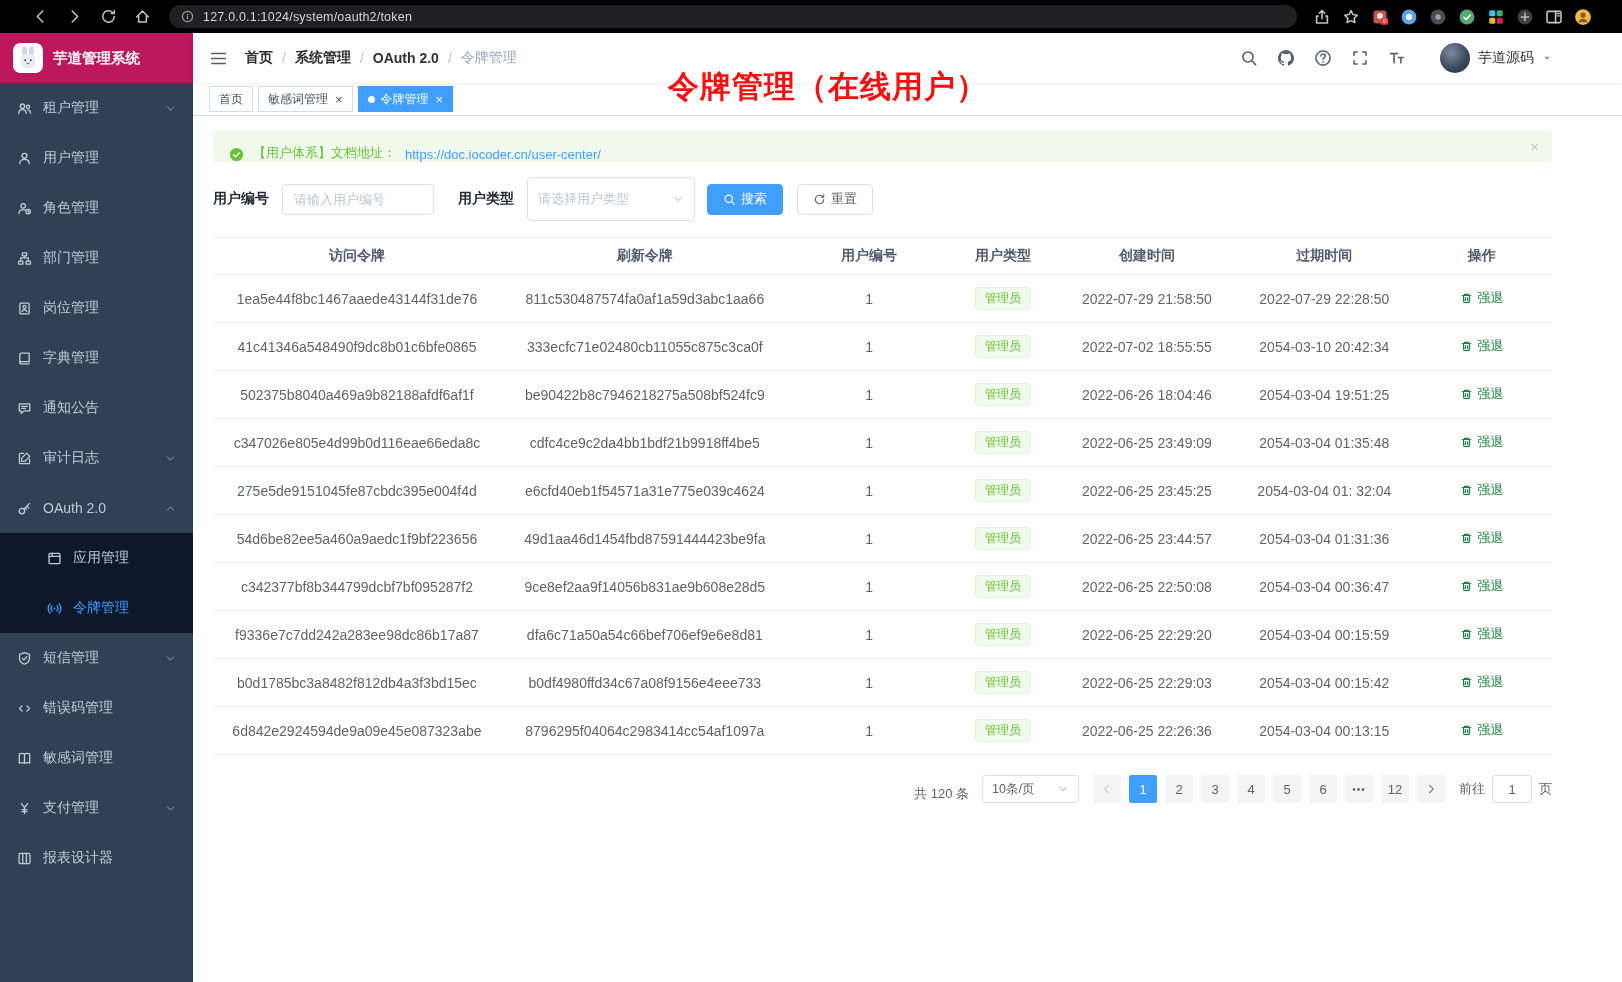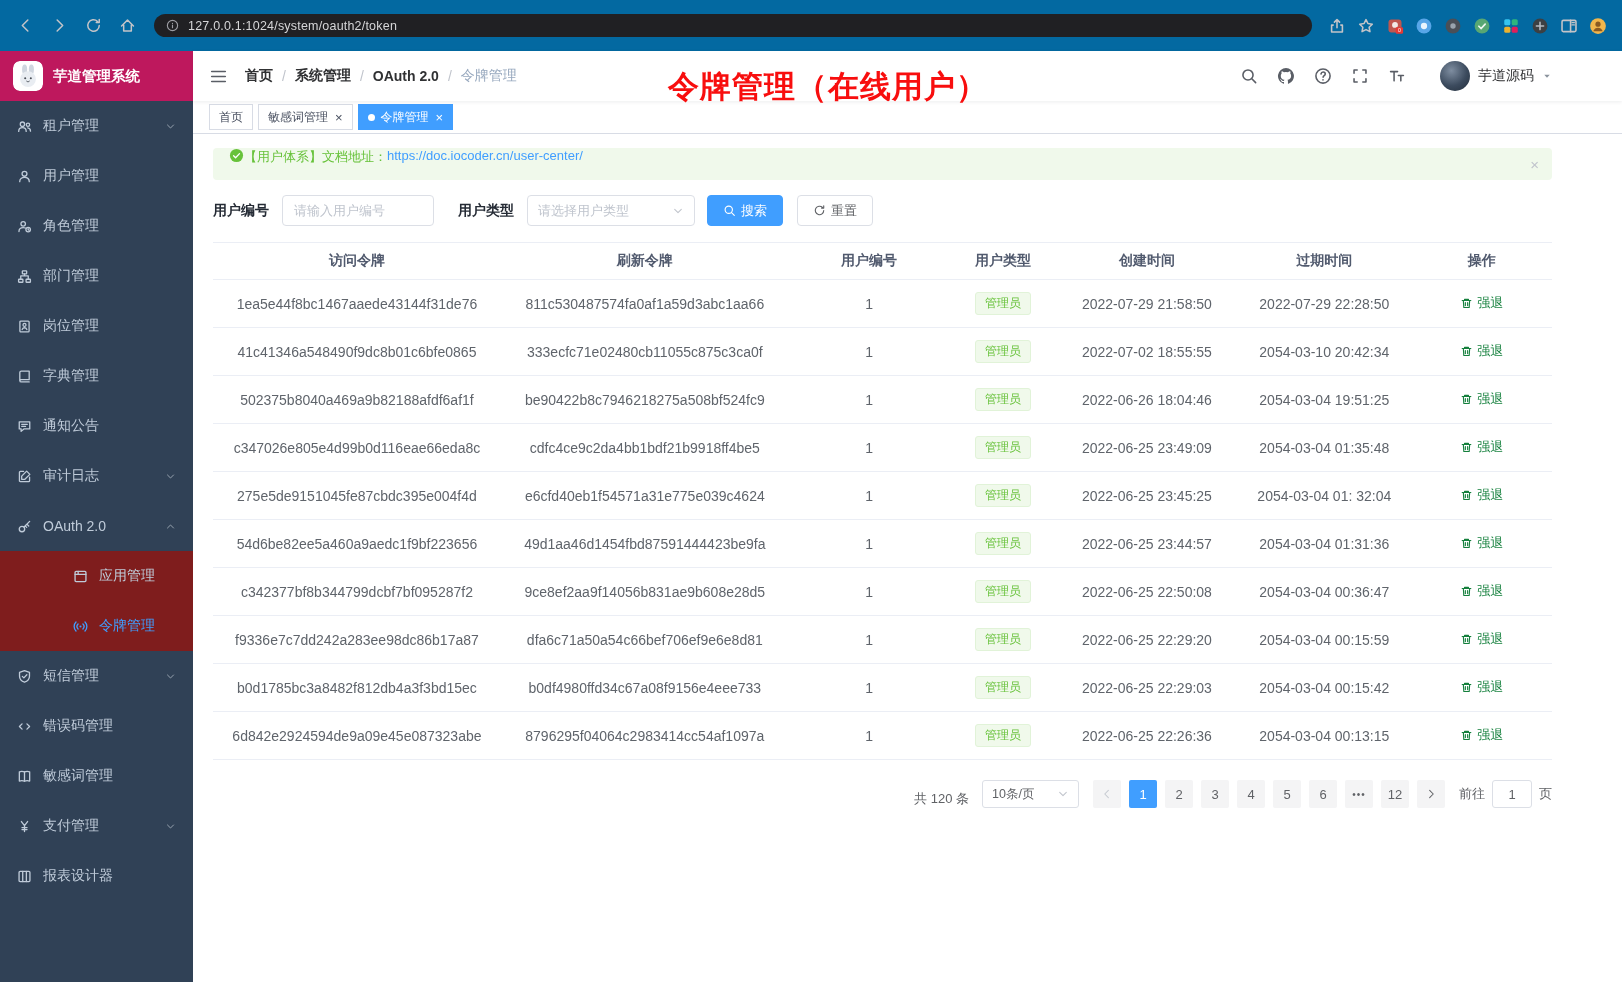--- a/index.html
+++ b/index.html
@@ -2,38 +2,38 @@
 <html><head>
 <meta charset="utf-8">
 <style>
 *{margin:0;padding:0;box-sizing:border-box}
 html,body{width:1622px;height:982px}
 body{font-family:"Liberation Sans","DejaVu Sans",sans-serif;background:#fff;overflow:hidden;position:relative;font-size:14px;color:#303133}
 span[data-name$="-icon"]{display:inline-flex;flex:none}
 span[data-name$="-icon"] svg{width:100%;height:100%;display:block}
 
 
-.browser{height:51px;background:#0369a1;display:flex;align-items:center;padding:0 9px}
+.browser{height:33px;background:#000000;display:flex;align-items:center;padding:0 24px}
 .bnav{display:flex;align-items:center;gap:17px;padding:0 8px}
 .bicon{width:17px;height:17px;color:#c4c4c8;cursor:pointer}
 .urlbar{flex:1;height:23px;margin:0 10px;background:#202023;border-radius:12px;display:flex;align-items:center;gap:9px;padding:0 12px;cursor:text}
 .urlinfo{width:13px;height:13px;color:#9c9ca2}
 .url-text{color:#d6d6d8;font-size:12.5px;letter-spacing:.2px}
 .btools{display:flex;align-items:center;gap:11px;padding:0 6px}
 .btools .bicon{width:18px;height:18px}
 
 
 .app{display:flex;height:949px}
 .sidebar{width:193px;flex:none;background:#304156;display:flex;flex-direction:column}
 .logo{height:50px;flex:none;display:flex;align-items:center;gap:10px;padding:0 13px;background:#be185d;cursor:pointer}
 .logo-img{width:30px;height:30px;border-radius:7px;overflow:hidden}
 .logo-title{color:#fff;font-size:14.5px;font-weight:700;white-space:nowrap}
 .menu{flex:1;overflow:hidden}
 .side-item{height:50px;display:flex;align-items:center;gap:11px;padding:0 17px;color:#bfcbd9;font-size:14px;cursor:pointer;white-space:nowrap}
-.side-item.sub{background:#7f1d1d;padding-left:73px}
+.side-item.sub{background:#0f172a;padding-left:47px}
 .side-item.active{color:#409eff}
 .s-icon{width:15px;height:15px}
 .chev{width:11px;height:11px;margin-left:auto;color:#9aa5b1}
 
 .main{flex:1;display:flex;flex-direction:column;min-width:0}
 .topbar{height:50px;flex:none;background:#fff;display:flex;align-items:center;padding:0 70px 0 16px;box-shadow:0 1px 4px rgba(0,21,41,.08);position:relative;z-index:2}
 .hamb{width:19px;height:19px;color:#5a5e66;cursor:pointer}
 .breadcrumb{display:flex;align-items:center;gap:9px;margin-left:17px;font-size:14px}
 .crumb{color:#303133;font-weight:600;cursor:pointer;white-space:nowrap}
 .crumb.last{color:#97a8be;font-weight:400;cursor:default}
@@ -48,32 +48,32 @@
 
 .tabbar{height:33px;flex:none;background:#fff;border-bottom:1px solid #d8dce5;display:flex;align-items:center;gap:5px;padding:0 16px}
 .tab{height:26px;display:inline-flex;align-items:center;gap:6px;padding:0 9px;border:1px solid #d8dce5;background:#fff;color:#495060;font-size:12px;cursor:pointer;white-space:nowrap}
 .tab.active{background:#409eff;border-color:#409eff;color:#fff}
 .dot{width:7px;height:7px;border-radius:50%;background:#fff}
 .tab-x{font-size:13px;line-height:1;margin-left:1px;cursor:pointer}
 
 .content{flex:1;padding:14px 70px 0 20px;background:#fff;position:relative;overflow:hidden}
 
 
-.alert{height:32px;background:#f0f9eb;border-radius:4px;display:flex;align-items:flex-start;padding:0 16px;position:relative;margin-bottom:15px}
+.alert{height:32px;background:#f0f9eb;border-radius:4px;display:flex;align-items:flex-end;gap:9px;padding:0 16px;position:relative;margin-bottom:15px}
 .alert-check{width:15px;height:15px}
 .alert-text{color:#67c23a;font-size:13px}
 .alert-link{color:#409eff;font-size:13px;text-decoration:none;cursor:pointer}
 .alert-close{position:absolute;right:13px;top:50%;transform:translateY(-50%);color:#c0c4cc;font-size:15px;cursor:pointer;line-height:1}
 
 
 .filters{display:flex;align-items:center;margin-bottom:16px}
 .f-label{font-size:14px;font-weight:700;color:#252b35;margin-right:13px;white-space:nowrap}
 .f-input{width:152px;height:31px;border:1px solid #dcdfe6;border-radius:4px;padding:0 11px;font-size:13px;color:#606266;outline:none;font-family:Liberation Sans, sans-serif;margin-right:24px}
 .f-input::placeholder{color:#bfc4cd}
-.f-select{width:168px;height:31px;border:1px solid #dcdfe6;border-radius:4px;display:flex;align-items:center;justify-content:space-between;padding:0 10px;cursor:pointer;margin-right:12px;background:#fff}
+.f-select{width:168px;height:44px;border:1px solid #dcdfe6;border-radius:4px;display:flex;align-items:center;justify-content:space-between;padding:0 10px;cursor:pointer;margin-right:12px;background:#fff}
 .sel-ph{color:#bfc4cd;font-size:13px}
 .sel-chev{width:12px;height:12px;color:#c0c4cc}
 .btn{height:31px;display:inline-flex;align-items:center;gap:5px;padding:0 15px;border-radius:4px;font-size:13px;cursor:pointer;border:1px solid transparent;font-family:inherit}
 .btn-ic{width:13px;height:13px}
 .btn.primary{background:#409eff;border-color:#409eff;color:#fff;margin-right:14px}
 .btn.plain{background:#fff;border-color:#dcdfe6;color:#606266}
 
 
 table{width:100%;border-collapse:collapse;table-layout:fixed}
 th{height:37px;font-size:14px;font-weight:700;color:#515a6e;border-top:1px solid #ebeef5;border-bottom:1px solid #ebeef5;text-align:center;background:#fff}

